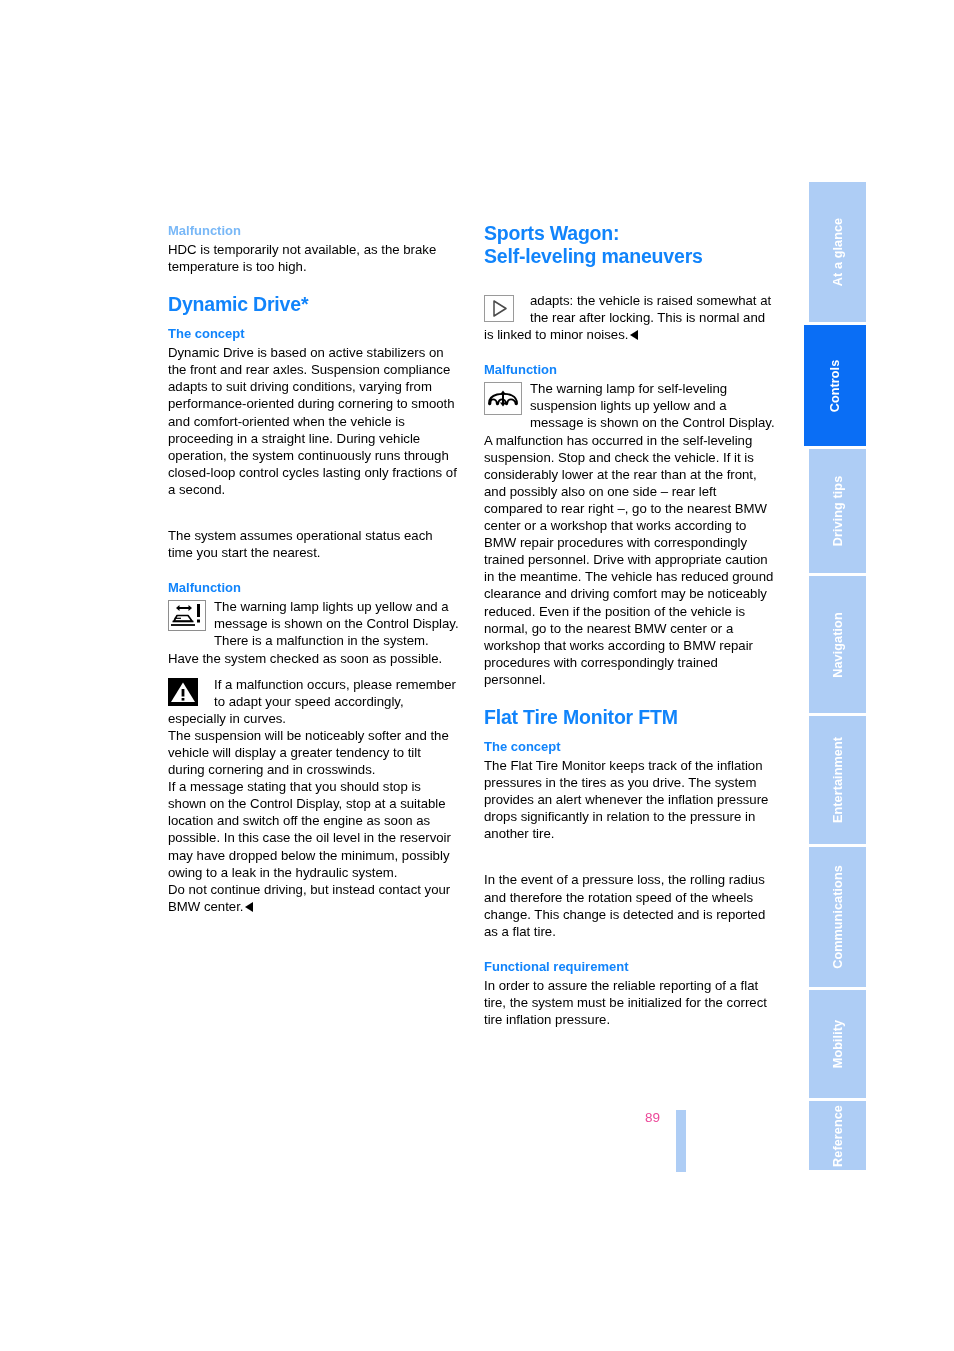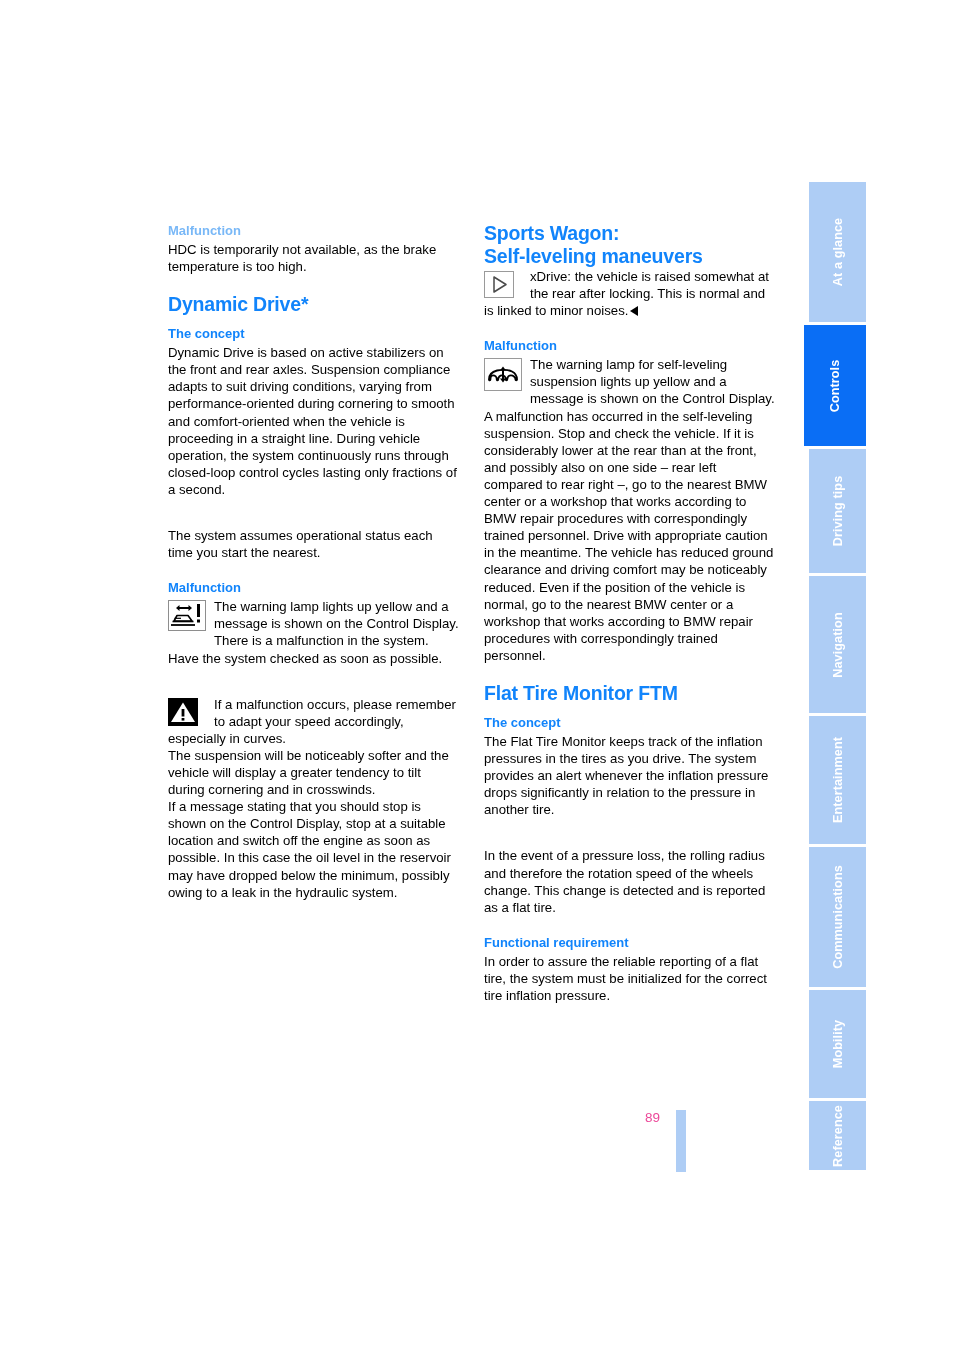--- a/index.html
+++ b/index.html
@@ -46,21 +46,21 @@
   .h1.spaced { margin-top: 18px; }
   .h2 {
     color: #1184fb;
     font-size: 13px;
     line-height: 17px;
     font-weight: bold;
     margin: 0 0 2px 0;
   }
   .h2.faded { color: #79b8f7; }
   .h2.gap   { margin-top: 18px; }
-  .h1.tight { margin-bottom: 0; }
+  .h1.tight { margin-bottom: 24px; }
 
   p {
     margin: 0 0 0 0;
   }
   p + p.sp { margin-top: 29px; }
 
   
   .notewrap { position: relative; }
   .noteicon {
     position: absolute;
@@ -185,56 +185,57 @@
           <rect x="29" y="4" width="3" height="13" fill="#000"></rect>
           <rect x="29" y="19.5" width="3" height="3" fill="#000"></rect>
         </svg>
       </span>
       <div class="noteind">
         <span class="lead"></span>
         <p>The warning lamp lights up yellow and a message is shown on the Control Display. There is a malfunction in the system. Have the system checked as soon as possible.</p>
       </div>
     </div>
 
-    <div class="notewrap" style="margin-top:29px;">
+    <div class="notewrap" style="margin-top:9px;">
       <span class="noteicon" style="width:30px;height:28px;">
         <svg class="ico-box" viewBox="0 0 30 28" xmlns="http://www.w3.org/2000/svg">
           <rect x="0" y="0" width="30" height="28" fill="#000000"></rect>
           <path d="M15 4.5 L27 24 L3 24 Z" fill="#ffffff"></path>
           <rect x="13.6" y="11" width="2.8" height="7.5" fill="#000"></rect>
           <rect x="13.6" y="20" width="2.8" height="2.6" fill="#000"></rect>
         </svg>
       </span>
       <div class="noteind short">
         <span class="lead" style="height:34px;"></span>
         <p>If a malfunction occurs, please remember to adapt your speed accordingly, especially in curves.</p>
       </div>
     </div>
 
     <p>The suspension will be noticeably softer and the vehicle will display a greater tendency to tilt during cornering and in crosswinds.</p>
     <p>If a message stating that you should stop is shown on the Control Display, stop at a suitable location and switch off the engine as soon as possible. In this case the oil level in the reservoir may have dropped below the minimum, possibly owing to a leak in the hydraulic system.</p>
+    <p><span>Do not continue driving, but instead contact your BMW center.</span><span class="eos"></span></p>
   </div>
 
   <div class="col col-right">
 
     <div class="h1 tight">
       <span>Sports Wagon:</span><br>
       <span>Self-leveling maneuvers</span>
     </div>
 
     <div class="notewrap">
       <span class="noteicon" style="width:30px;height:27px;top:3px;">
         <svg class="ico-box" viewBox="0 0 30 27" xmlns="http://www.w3.org/2000/svg">
           <rect x="0.5" y="0.5" width="29" height="26" fill="#ffffff" stroke="#9a9a9a" stroke-width="1"></rect>
           <path d="M10 6 L22 13.5 L10 21 Z" fill="none" stroke="#4a4a4a" stroke-width="1.5" stroke-linejoin="round"></path>
         </svg>
       </span>
       <div class="noteind short">
         <span class="lead" style="height:34px;"></span>
-        <p><span>xDrive: the vehicle is raised somewhat at the rear after locking. This is normal and is linked to minor noises.</span><span class="eos"></span></p>
+        <p><span>adapts: the vehicle is raised somewhat at the rear after locking. This is normal and is linked to minor noises.</span><span class="eos"></span></p>
       </div>
     </div>
 
     <div class="h2 gap">Malfunction</div>
 
     <div class="notewrap">
       <span class="noteicon tall">
         <svg class="ico-box" viewBox="0 0 38 33" xmlns="http://www.w3.org/2000/svg">
           <rect x="0.5" y="0.5" width="37" height="32" fill="#ffffff" stroke="#9a9a9a" stroke-width="1"></rect>
 

